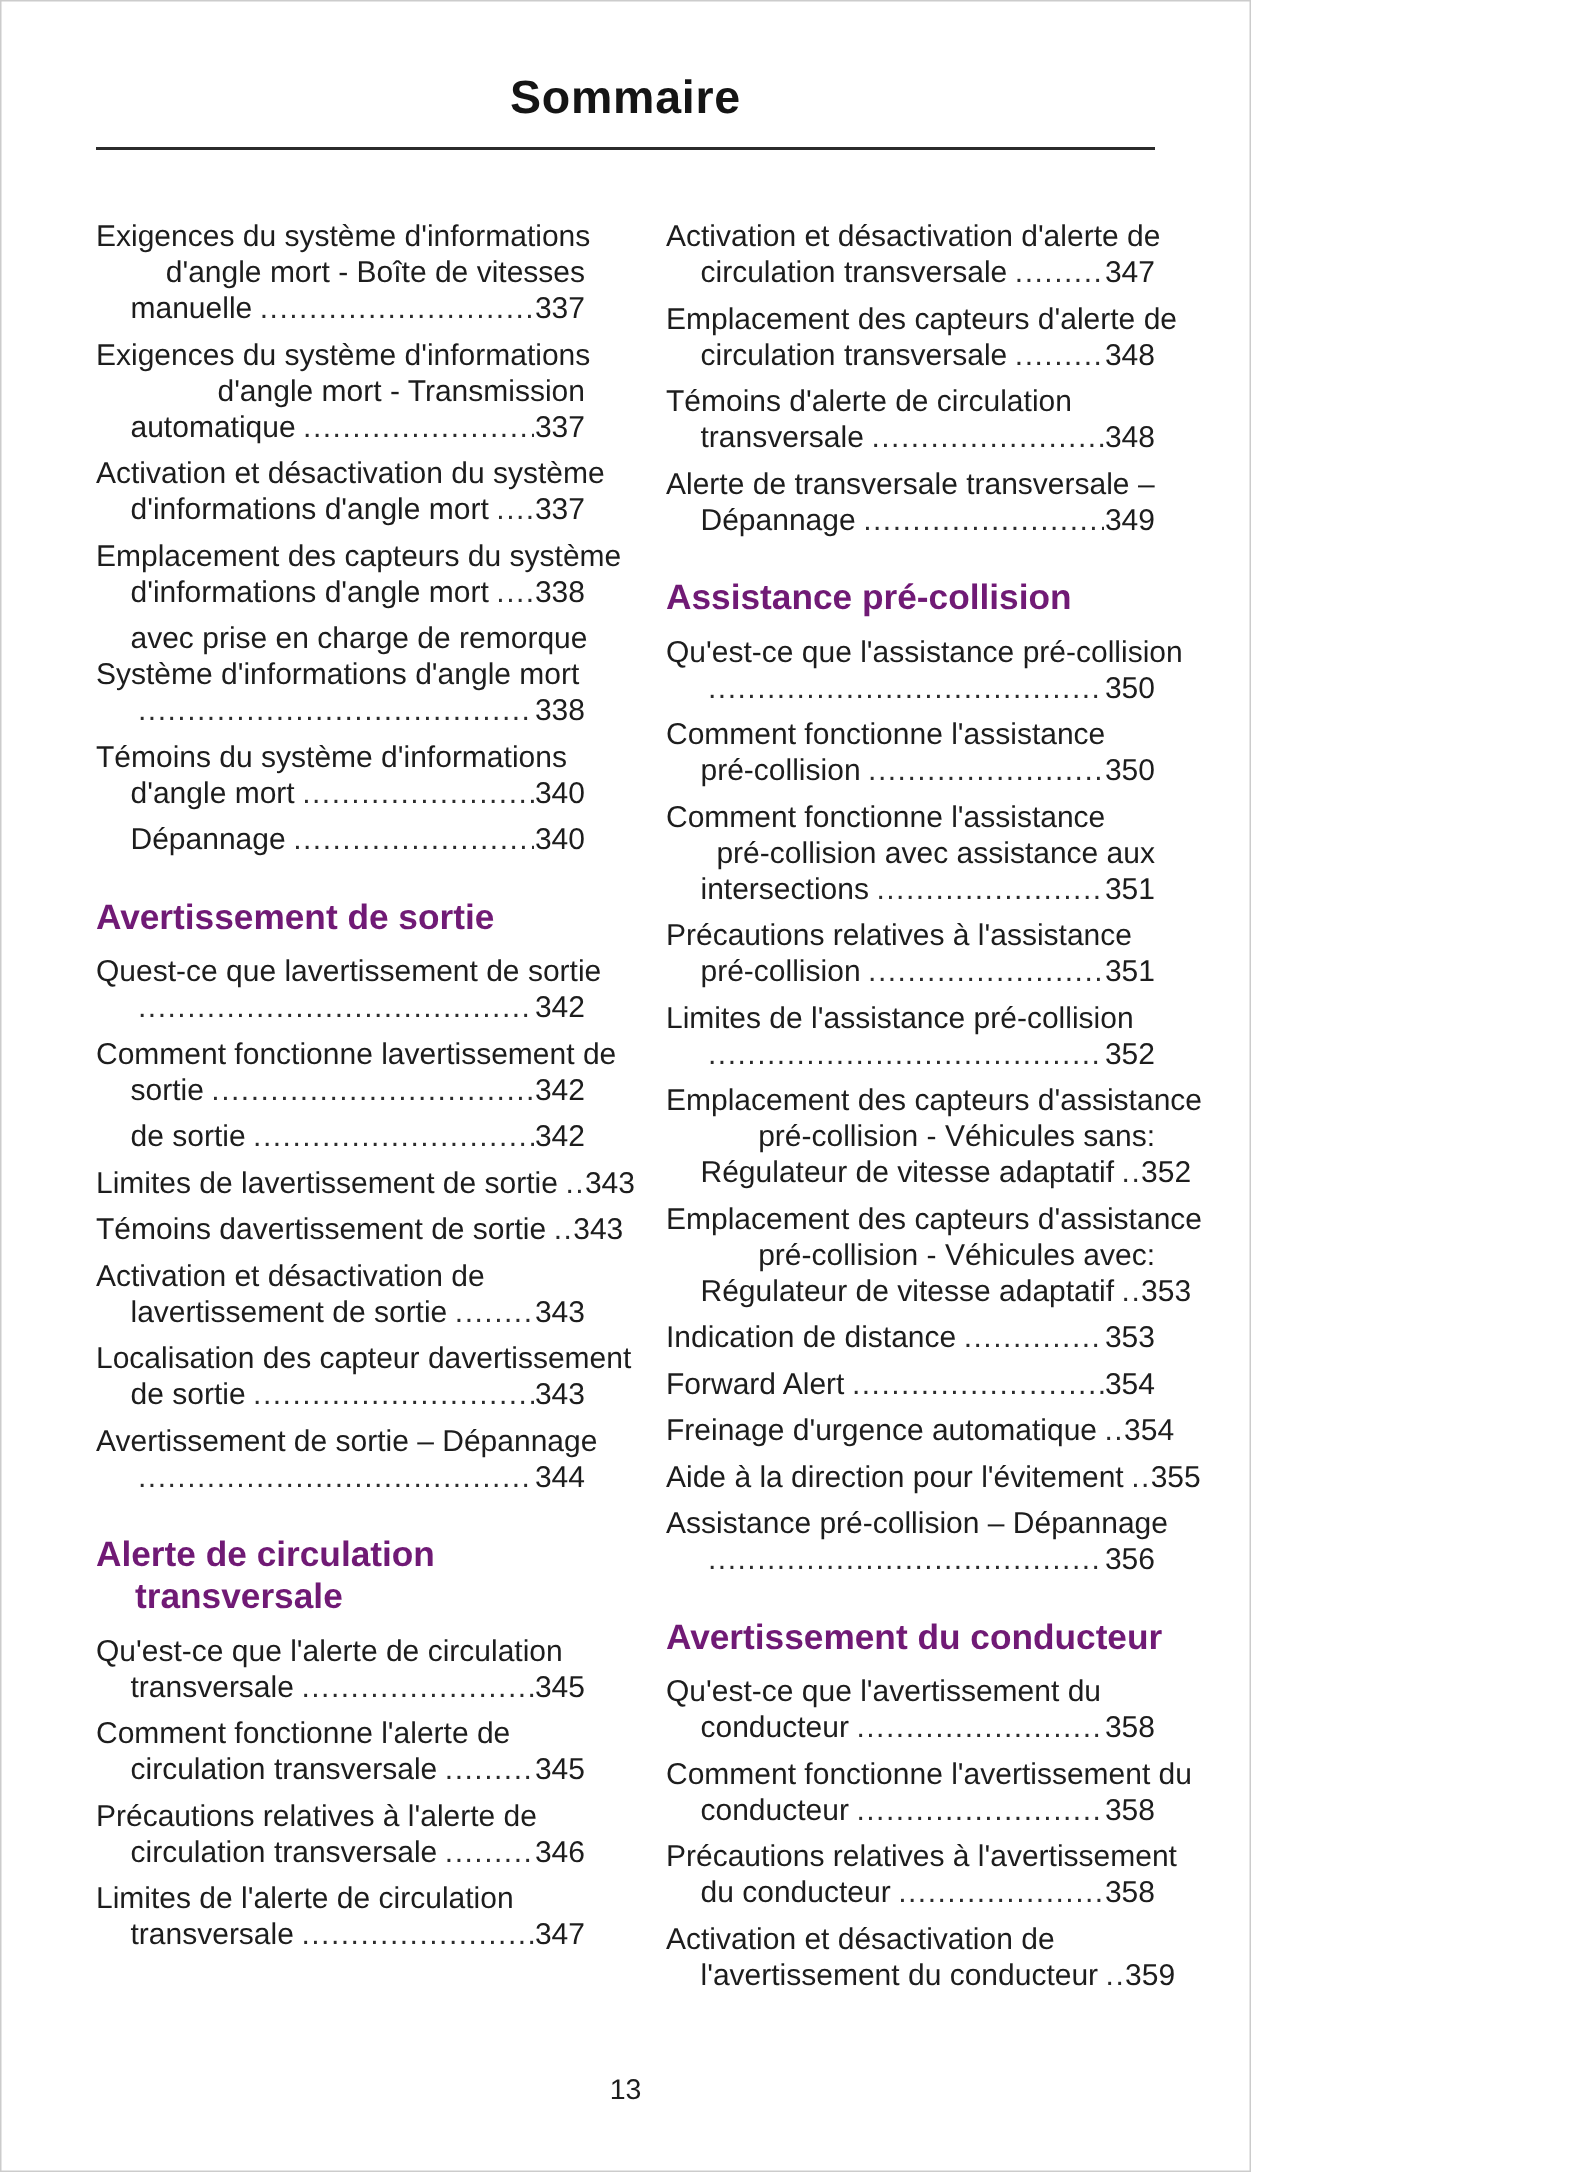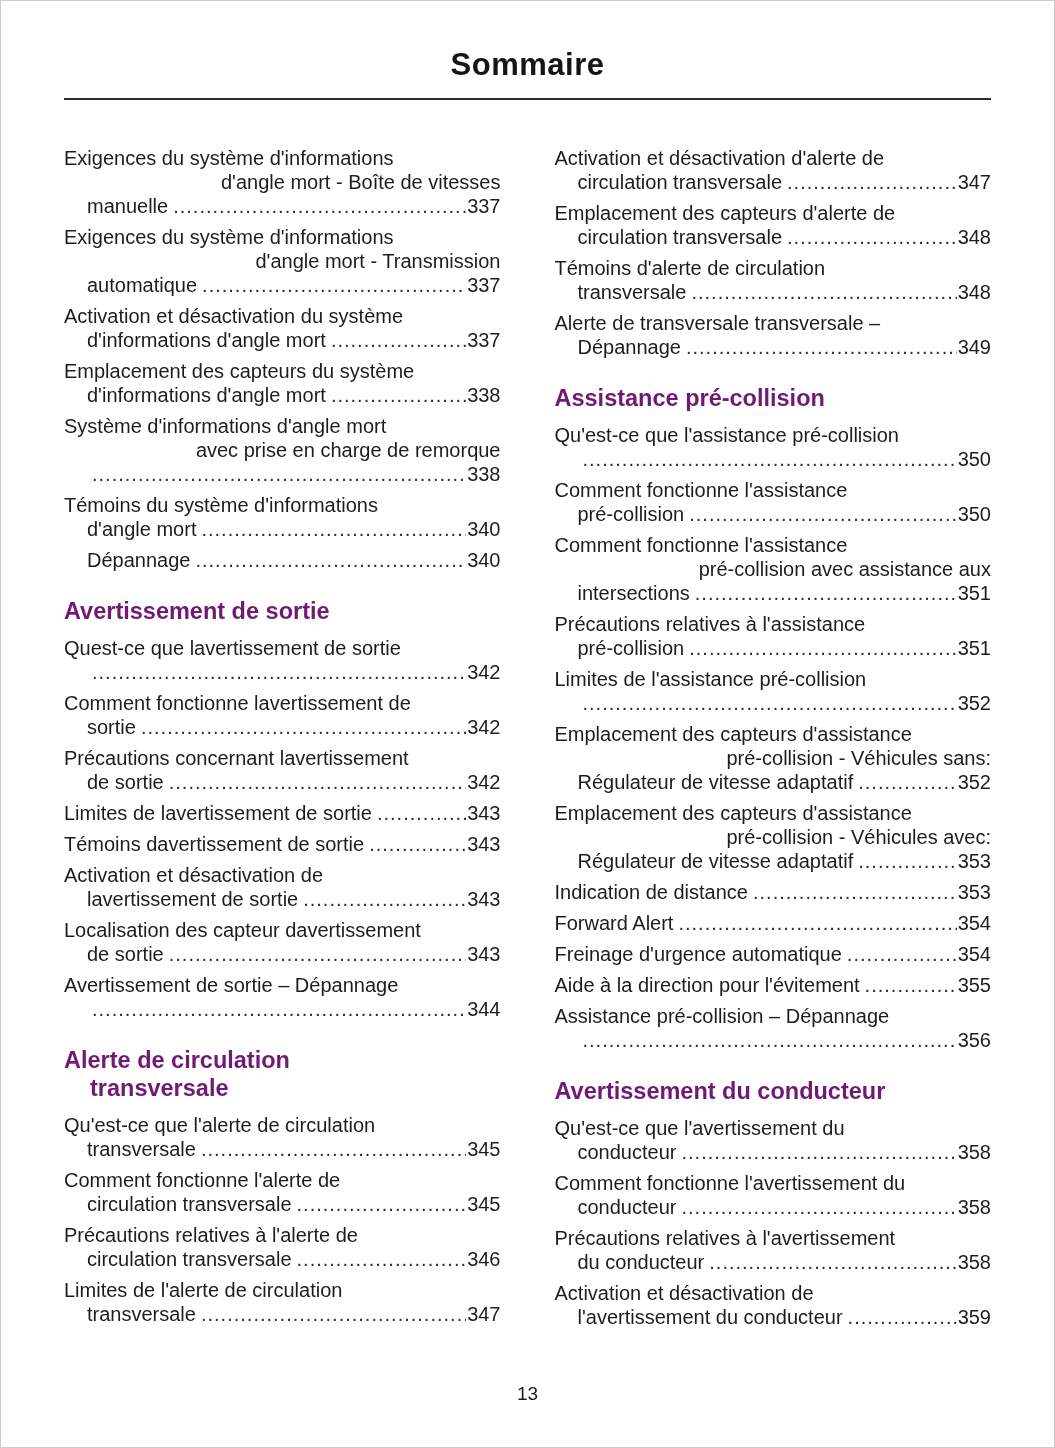--- a/index.html
+++ b/index.html
@@ -1,18 +1,18 @@
 <!DOCTYPE html>
 <html><head>
 <meta charset="utf-8">
 <style>
   * { margin:0; padding:0; box-sizing:border-box; }
   html, body { background:#ffffff; }
   .page {
-    width:1055px; height:1448px;
+    width:834px; height:1448px;
     background:#ffffff;
     position:relative;
     padding:46px 63px 0 63px;
     font-family:"Liberation Sans","DejaVu Sans",sans-serif;
     color:#1d1d1d;
     border:1px solid #cccccc;
     overflow:hidden;
   }
   .doc-title {
     font-size:31px;
@@ -114,22 +114,22 @@
         </div>
         <div class="toc-entry">
           <div class="line"><span class="text">Emplacement des capteurs du système</span></div>
           <div class="line cont last">
             <span class="text">d'informations d'angle mort</span>
             <span class="dots"></span>
             <span class="num">338</span>
           </div>
         </div>
         <div class="toc-entry">
+          <div class="line cont"><span class="text">avec prise en charge de remorque</span></div>
           <div class="line"><span class="text">Système d'informations d'angle mort</span></div>
-          <div class="line cont"><span class="text">avec prise en charge de remorque</span></div>
           <div class="line cont last">
             <span class="text"></span>
             <span class="dots"></span>
             <span class="num">338</span>
           </div>
         </div>
         <div class="toc-entry">
           <div class="line"><span class="text">Témoins du système d'informations</span></div>
           <div class="line cont last">
             <span class="text">d'angle mort</span>
@@ -157,21 +157,20 @@
         </div>
         <div class="toc-entry">
           <div class="line"><span class="text">Comment fonctionne lavertissement de</span></div>
           <div class="line cont last">
             <span class="text">sortie</span>
             <span class="dots"></span>
             <span class="num">342</span>
           </div>
         </div>
         <div class="toc-entry">
-          <div class="line"><span class="text">Précautions concernant lavertissement</span></div>
           <div class="line cont last">
             <span class="text">de sortie</span>
             <span class="dots"></span>
             <span class="num">342</span>
           </div>
         </div>
         <div class="toc-entry">
           <div class="line last">
             <span class="text">Limites de lavertissement de sortie</span>
             <span class="dots"></span>

